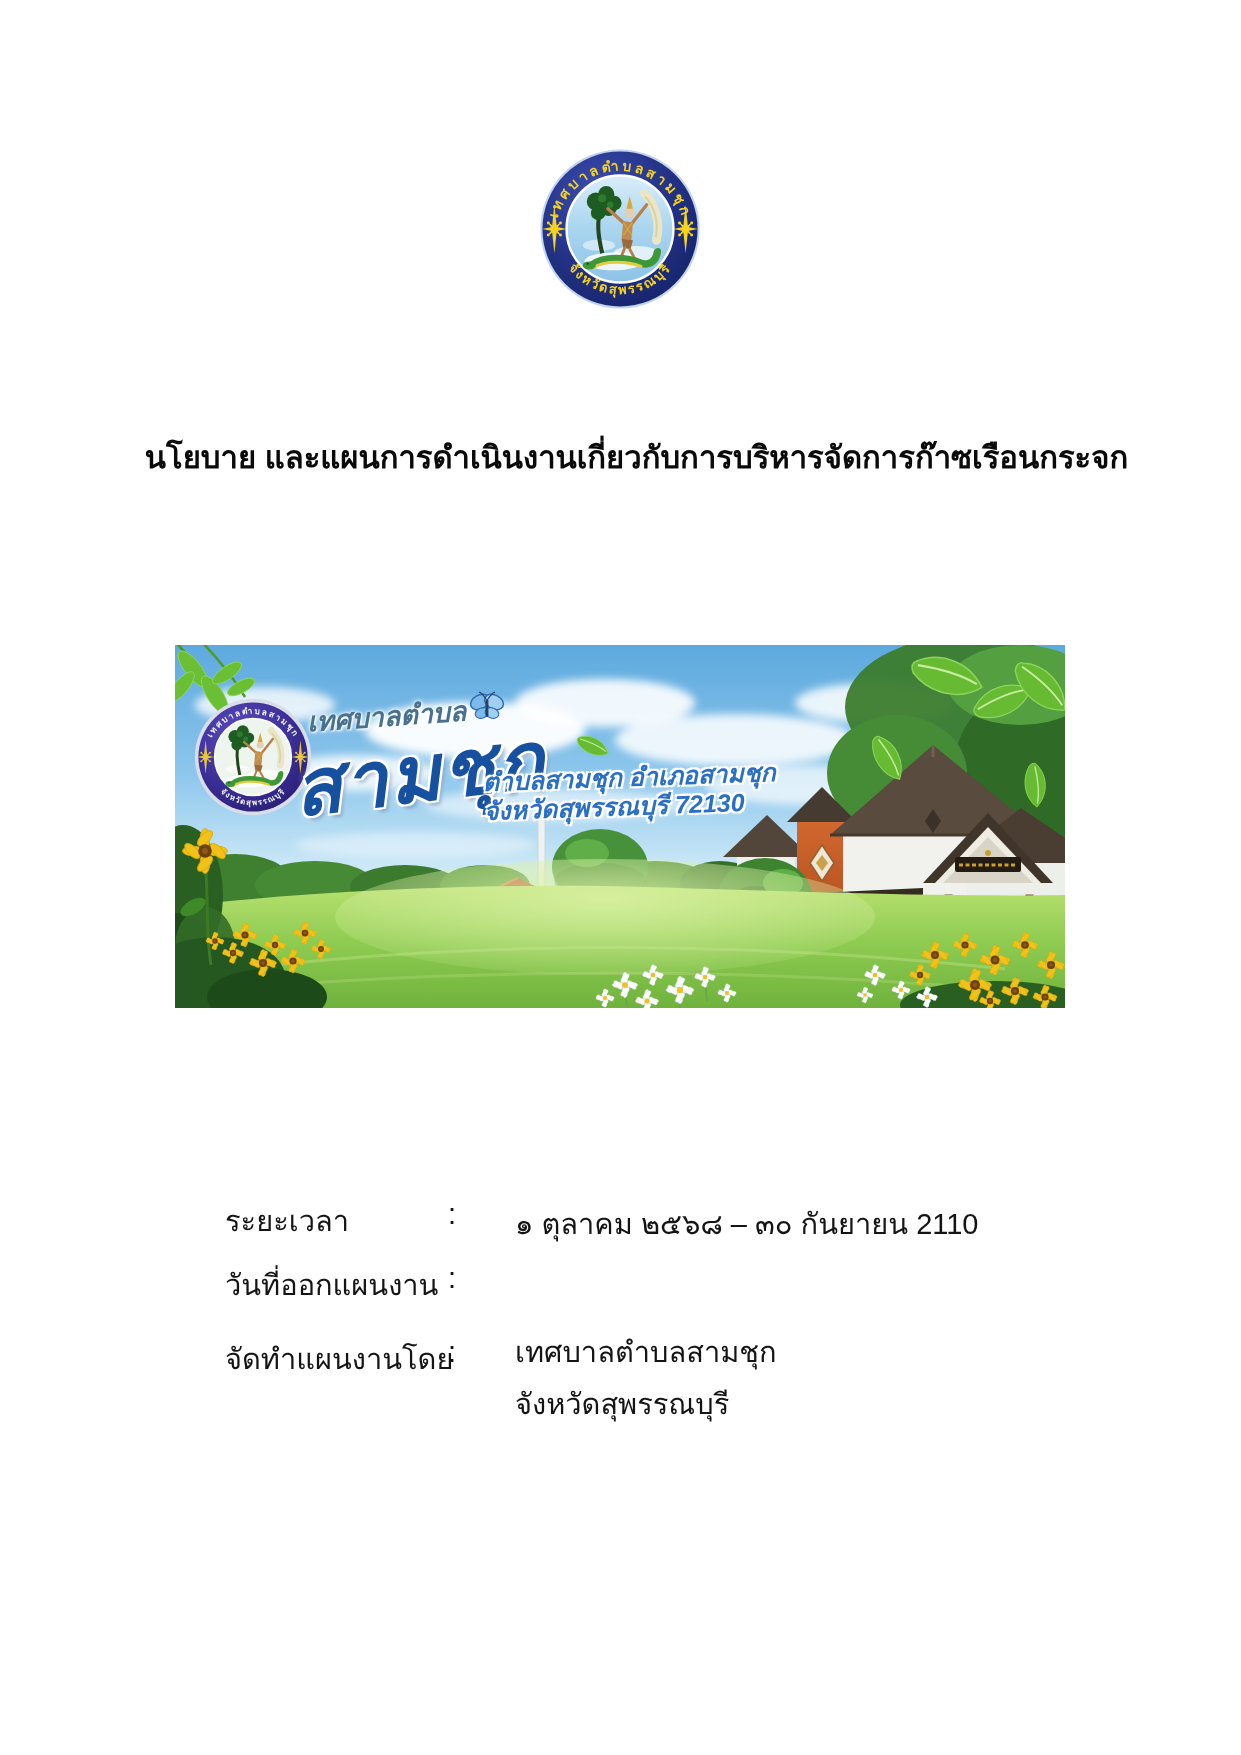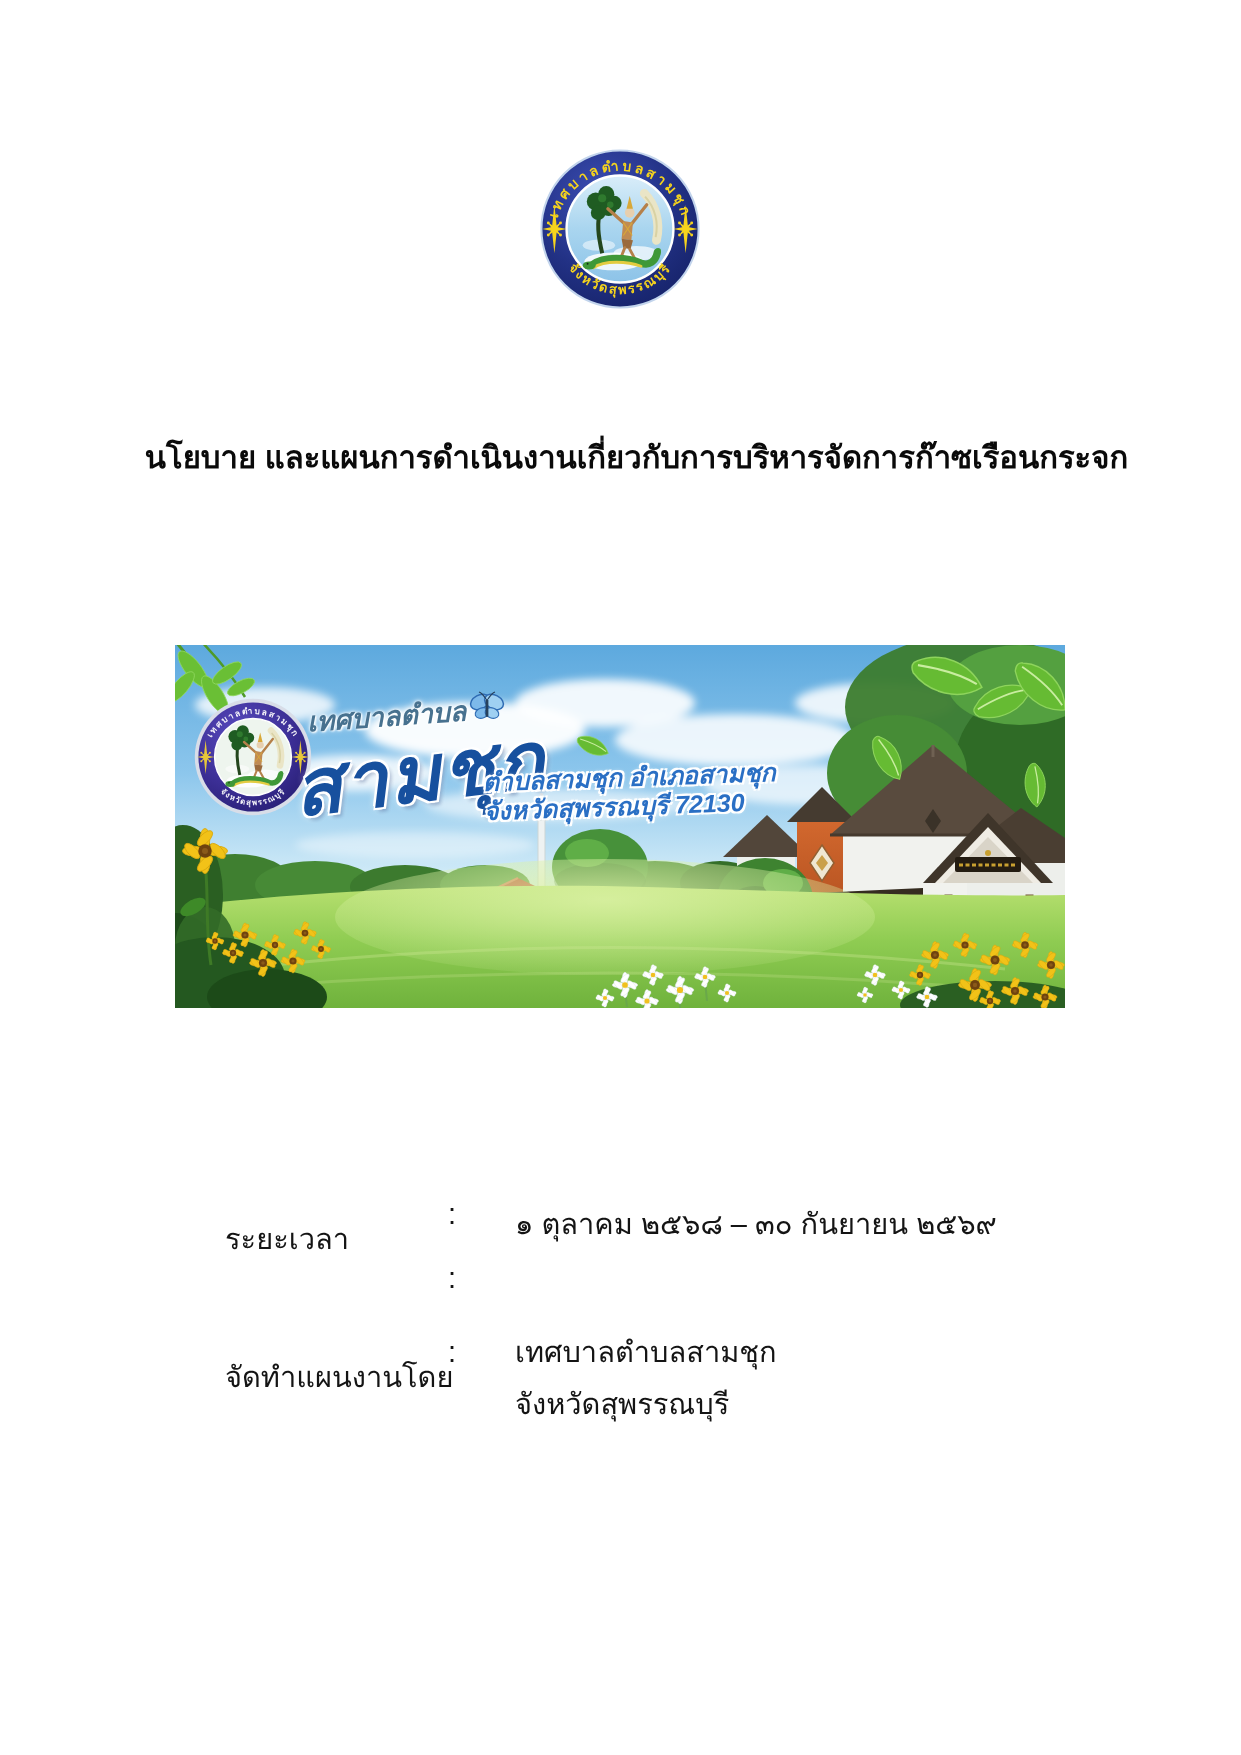--- a/index.html
+++ b/index.html
@@ -22,21 +22,21 @@
   .script-main{position:absolute;left:118px;top:66px;font-size:78px;font-weight:700;
       font-style:italic;color:#17509e;transform:rotate(-7deg);letter-spacing:2px;
       text-shadow:-2px -2px 0 #fff,2px -2px 0 #fff,-2px 2px 0 #fff,2px 2px 0 #fff,
                   0 0 8px #ffffff,3px 4px 4px rgba(30,60,120,.45);}
   .banner-subtitle{position:absolute;left:308px;top:118px;font-size:25px;font-weight:700;
       font-style:italic;color:#2a6fc4;line-height:29px;transform:rotate(-2deg);
       text-shadow:-2px -2px 0 #fff,2px -2px 0 #fff,-2px 2px 0 #fff,2px 2px 0 #fff,0 0 5px #fff;}
   #butterfly{position:absolute;left:292px;top:46px;}
   
   .info-row{position:absolute;left:0;width:1100px;height:44px;font-size:29px;color:#141414;}
-  .info-row .lbl{position:absolute;left:225px;top:0;margin-top:18px;}
+  .info-row .lbl{position:absolute;left:225px;top:0;}
   .info-row .sep{position:absolute;left:448px;top:0;}
   .info-row .val{position:absolute;left:515px;top:0;line-height:52px;}
   #row-1{top:1198px;}
   #row-2{top:1262px;}
   #row-3{top:1336px;text-decoration:underline;}
   #row-3 .val{top:-10px;}
   #row-3 .val div{white-space:pre-wrap;}
 </style>
 </head>
 <body>
@@ -407,23 +407,24 @@
 
   <div class="banner-subtitle">
     <div>ตำบลสามชุก อำเภอสามชุก</div>
     <div>จังหวัดสุพรรณบุรี 72130</div>
   </div>
 </div>
 
 <div id="row-1" class="info-row">
   <span class="lbl">ระยะเวลา</span>
   <span class="sep">:</span>
-  <span class="val">๑ ตุลาคม ๒๕๖๘ – ๓๐ กันยายน ๒๕๖๙</span>
+  <span class="val">๑ ตุลาคม ๒๕๖๘ – ๓๐ กันยายน 2110</span>
 </div>
 <div id="row-2" class="info-row">
+  <span class="lbl">วันที่ออกแผนงาน</span>
   <span class="sep">:</span>
 </div>
 <div id="row-3" class="info-row">
   <span class="lbl">จัดทำแผนงานโดย</span>
   <span class="sep">:</span>
   <span class="val">
     <div>เทศบาลตำบลสามชุก</div>
     <div>จังหวัดสุพรรณบุรี</div>
   </span>
 </div>

